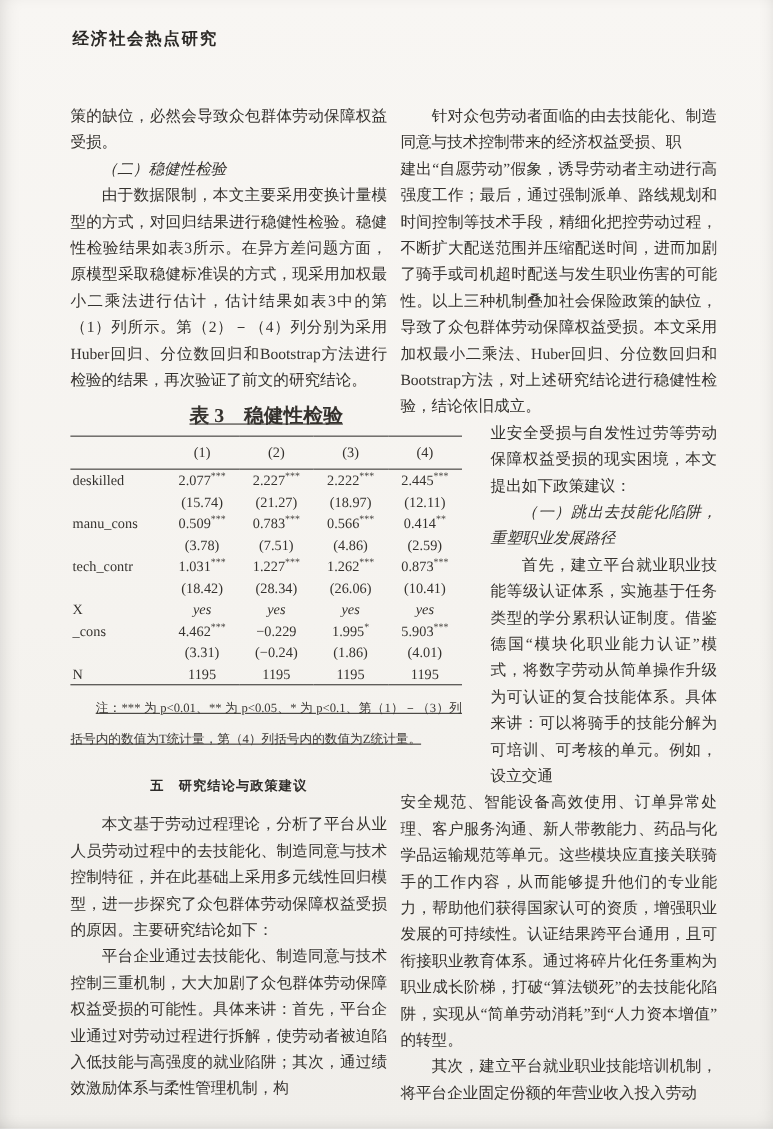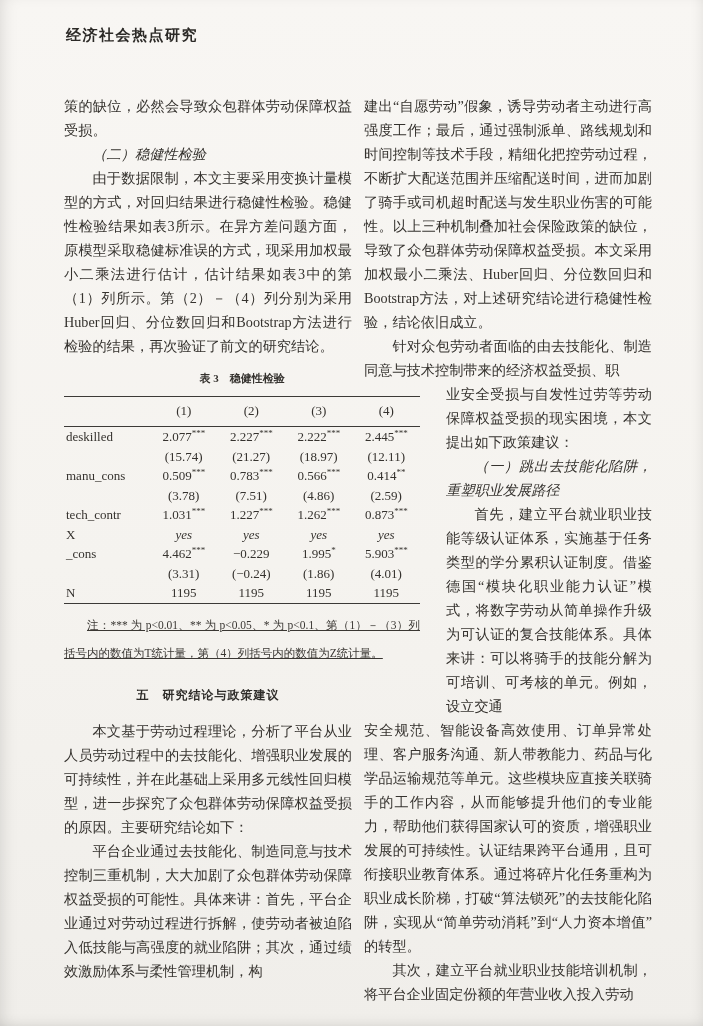--- a/index.html
+++ b/index.html
@@ -30,21 +30,21 @@
   .kai { font-style:italic; }
 
   .narrow { margin-left:82px; }
 
   .sec-head {
     margin:16px 0 12px 0; text-align:center;
     font-size:12px; font-weight:bold; letter-spacing:1px; color:#2e2c29;
   }
 
   .table-wrap { width:356px; margin:8px 0 4px 0; }
-  .tbl-title { text-align:center; font-weight:bold; font-size:11px; margin:4px 0 6px 0; }
+  .tbl-title { text-align:center; font-weight:bold; font-size:18px; margin:4px 0 6px 0;text-decoration:underline; }
   table.tbl {
     width:356px; border-collapse:collapse; font-size:13px;
     border-top:1.6px solid #3c3a37; border-bottom:1.6px solid #3c3a37;
   }
   table.tbl thead th {
     font-weight:normal; border-bottom:1px solid #3c3a37;
     padding:2px 0 3px 0; text-align:center;
   }
   table.tbl td { text-align:center; padding:0; line-height:19.5px; }
   table.tbl .lbl { text-align:left; padding-left:2px; width:84px; }
@@ -110,20 +110,27 @@
               <td>(2.59)</td>
             </tr>
             <tr>
               <td class="lbl">tech_contr</td>
               <td>1.031<sup>***</sup></td>
               <td>1.227<sup>***</sup></td>
               <td>1.262<sup>***</sup></td>
               <td>0.873<sup>***</sup></td>
             </tr>
             <tr>
+              <td class="lbl"></td>
+              <td>(18.42)</td>
+              <td>(28.34)</td>
+              <td>(26.06)</td>
+              <td>(10.41)</td>
+            </tr>
+            <tr>
               <td class="lbl">X</td>
               <td class="it">yes</td>
               <td class="it">yes</td>
               <td class="it">yes</td>
               <td class="it">yes</td>
             </tr>
             <tr>
               <td class="lbl">_cons</td>
               <td>4.462<sup>***</sup></td>
               <td>−0.229</td>
@@ -143,27 +150,27 @@
               <td>1195</td>
               <td>1195</td>
               <td>1195</td>
             </tr>
           </tbody>
       </table>
       <p class="tbl-note">注：*** 为 p&lt;0.01、** 为 p&lt;0.05、* 为 p&lt;0.1、第（1）－（3）列括号内的数值为T统计量，第（4）列括号内的数值为Z统计量。</p>
     </div>
 
     <h2 class="sec-head">五　研究结论与政策建议</h2>
-    <p class="p ind">本文基于劳动过程理论，分析了平台从业人员劳动过程中的去技能化、增强职业发展的可持续性，并在此基础上采用多元线性回归模型，进一步探究了众包群体劳动保障权益受损的原因。主要研究结论如下：</p>
+    <p class="p ind">本文基于劳动过程理论，分析了平台从业人员劳动过程中的去技能化、制造同意与技术控制特征，并在此基础上采用多元线性回归模型，进一步探究了众包群体劳动保障权益受损的原因。主要研究结论如下：</p>
     <p class="p ind">平台企业通过去技能化、制造同意与技术控制三重机制，大大加剧了众包群体劳动保障权益受损的可能性。具体来讲：首先，平台企业通过对劳动过程进行拆解，使劳动者被迫陷入低技能与高强度的就业陷阱；其次，通过绩效激励体系与柔性管理机制，构</p>
   </div>
 
   <div class="col col-right">
+    <p class="p ind">针对众包劳动者面临的由去技能化、制造同意与技术控制带来的经济权益受损、职</p>
     <p class="p">建出“自愿劳动”假象，诱导劳动者主动进行高强度工作；最后，通过强制派单、路线规划和时间控制等技术手段，精细化把控劳动过程，不断扩大配送范围并压缩配送时间，进而加剧了骑手或司机超时配送与发生职业伤害的可能性。以上三种机制叠加社会保险政策的缺位，导致了众包群体劳动保障权益受损。本文采用加权最小二乘法、Huber回归、分位数回归和Bootstrap方法，对上述研究结论进行稳健性检验，结论依旧成立。</p>
-    <p class="p ind">针对众包劳动者面临的由去技能化、制造同意与技术控制带来的经济权益受损、职</p>
     <div class="narrow">
       <p class="p">业安全受损与自发性过劳等劳动保障权益受损的现实困境，本文提出如下政策建议：</p>
       <p class="p ind kai">（一）跳出去技能化陷阱，重塑职业发展路径</p>
       <p class="p ind">首先，建立平台就业职业技能等级认证体系，实施基于任务类型的学分累积认证制度。借鉴德国“模块化职业能力认证”模式，将数字劳动从简单操作升级为可认证的复合技能体系。具体来讲：可以将骑手的技能分解为可培训、可考核的单元。例如，设立交通</p>
     </div>
     <p class="p">安全规范、智能设备高效使用、订单异常处理、客户服务沟通、新人带教能力、药品与化学品运输规范等单元。这些模块应直接关联骑手的工作内容，从而能够提升他们的专业能力，帮助他们获得国家认可的资质，增强职业发展的可持续性。认证结果跨平台通用，且可衔接职业教育体系。通过将碎片化任务重构为职业成长阶梯，打破“算法锁死”的去技能化陷阱，实现从“简单劳动消耗”到“人力资本增值”的转型。</p>
     <p class="p ind">其次，建立平台就业职业技能培训机制，将平台企业固定份额的年营业收入投入劳动</p>
   </div>
 
 </div>

